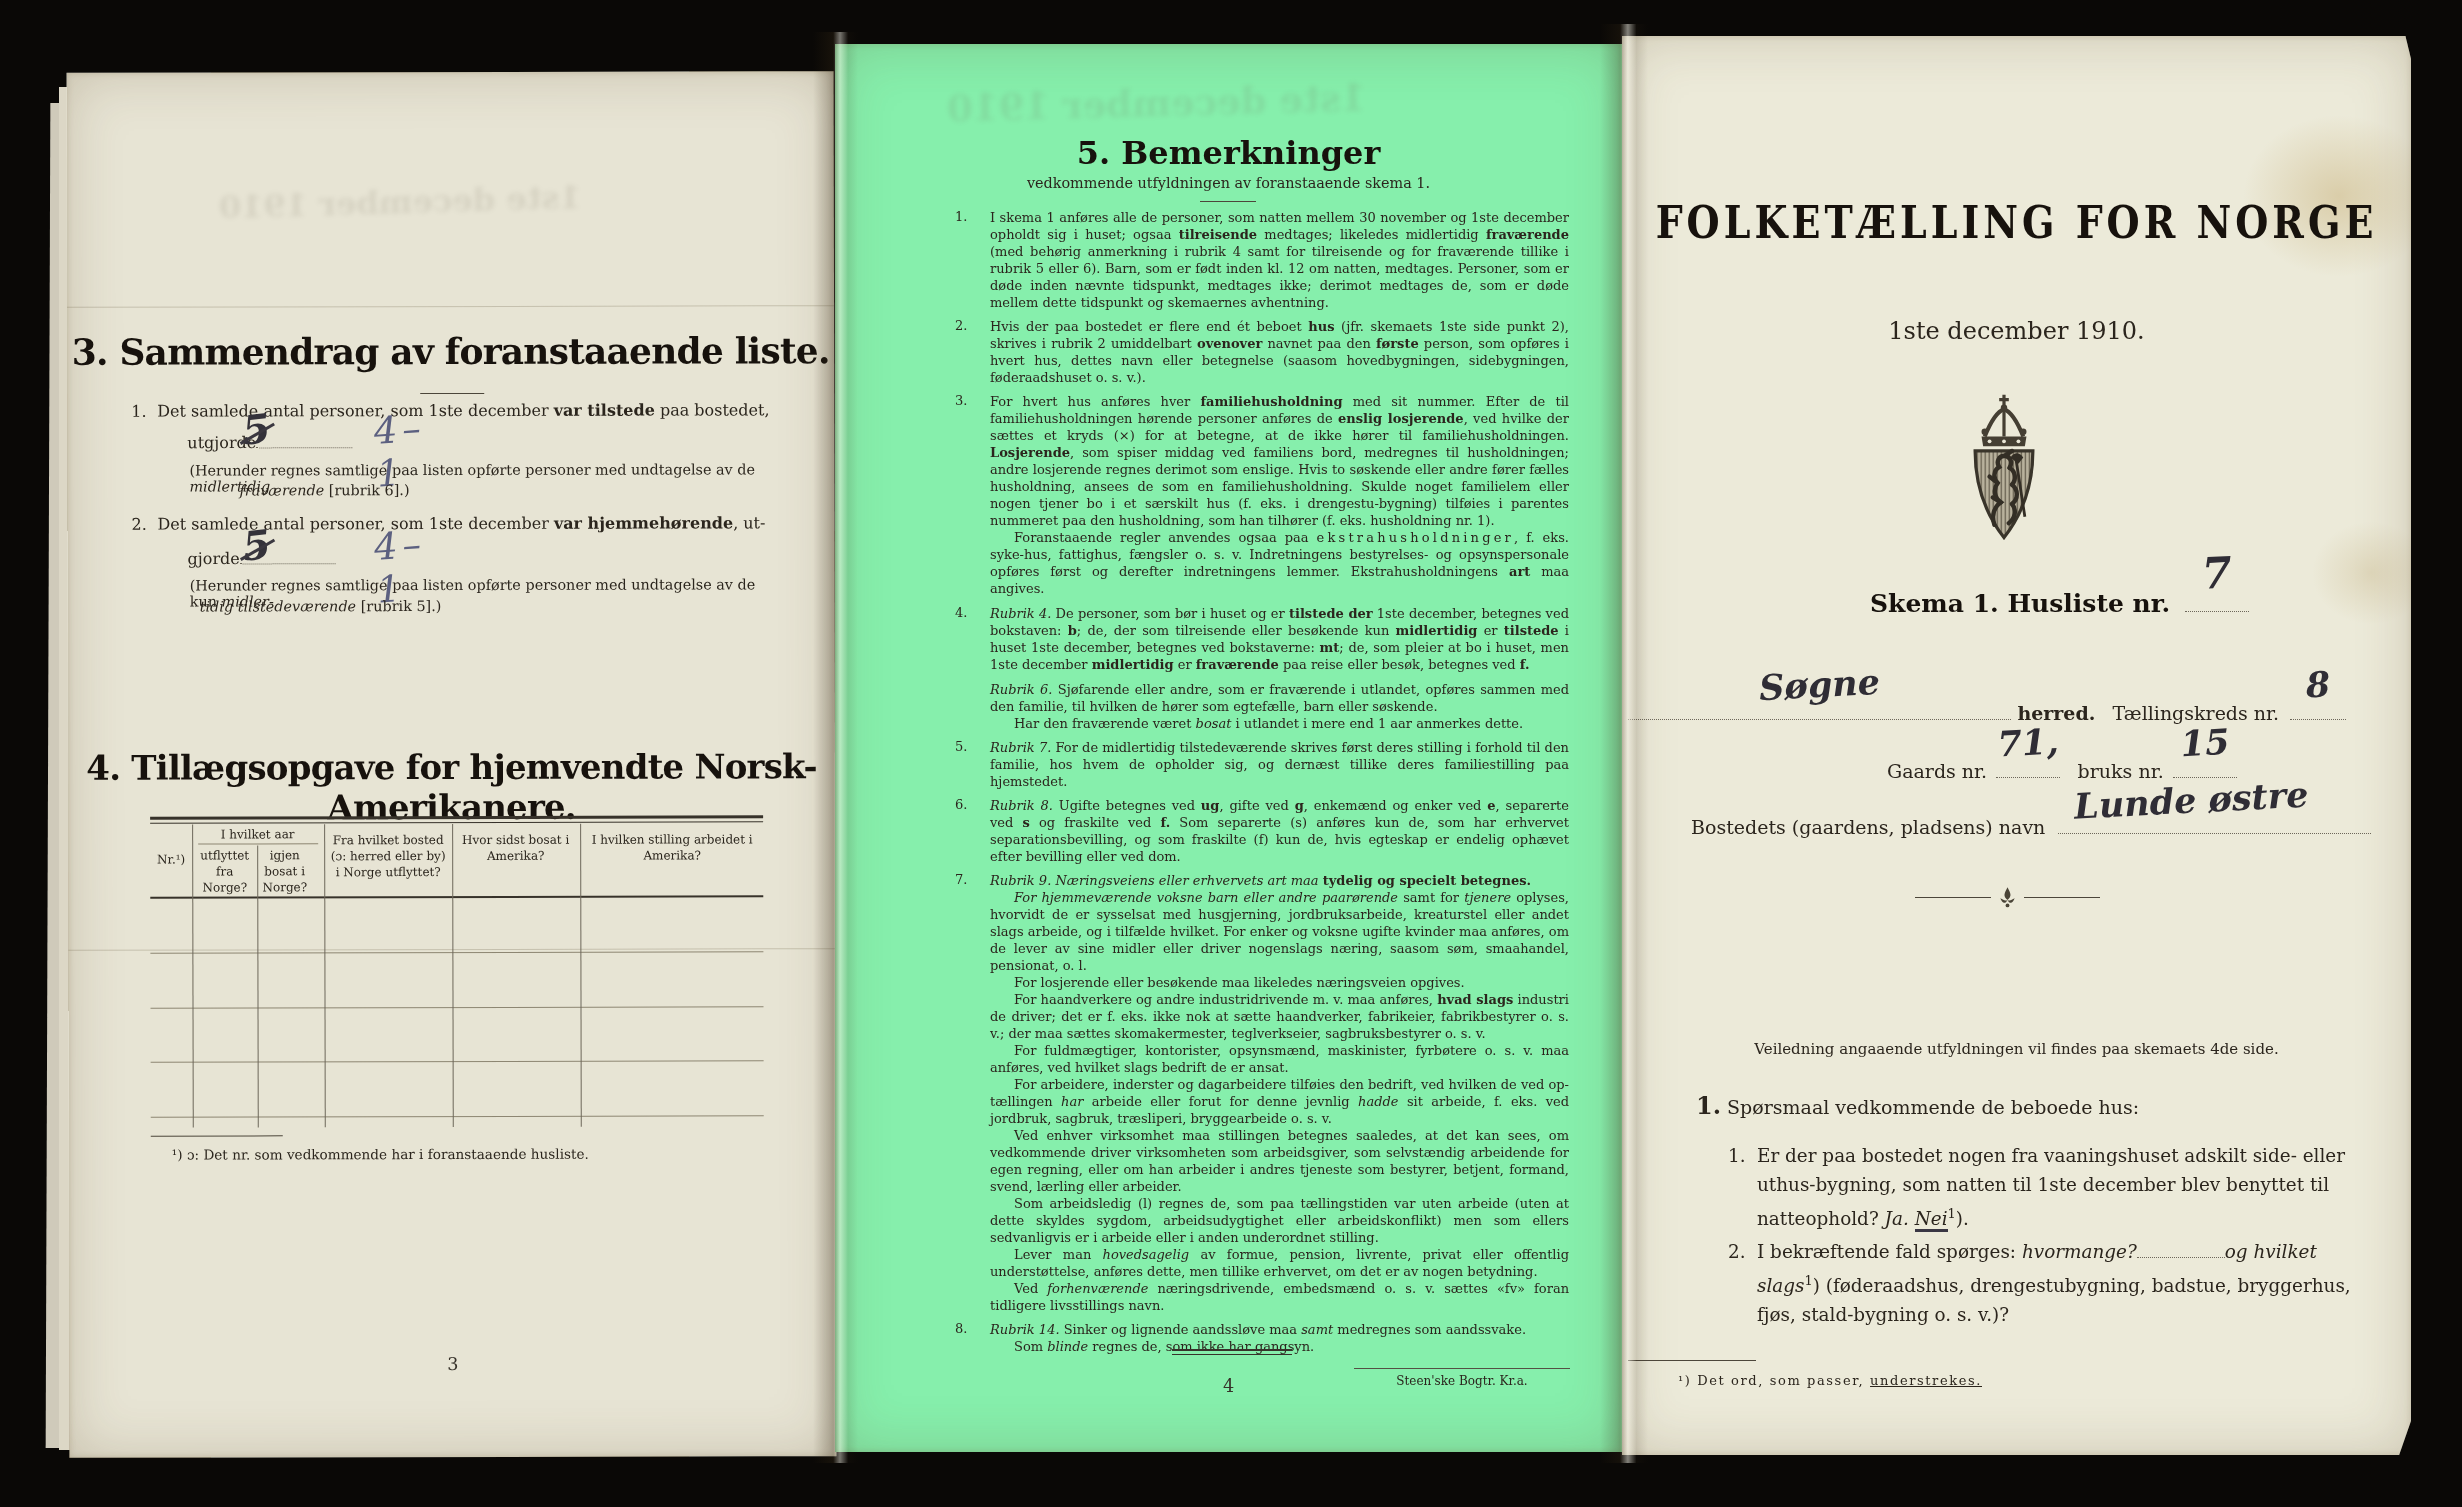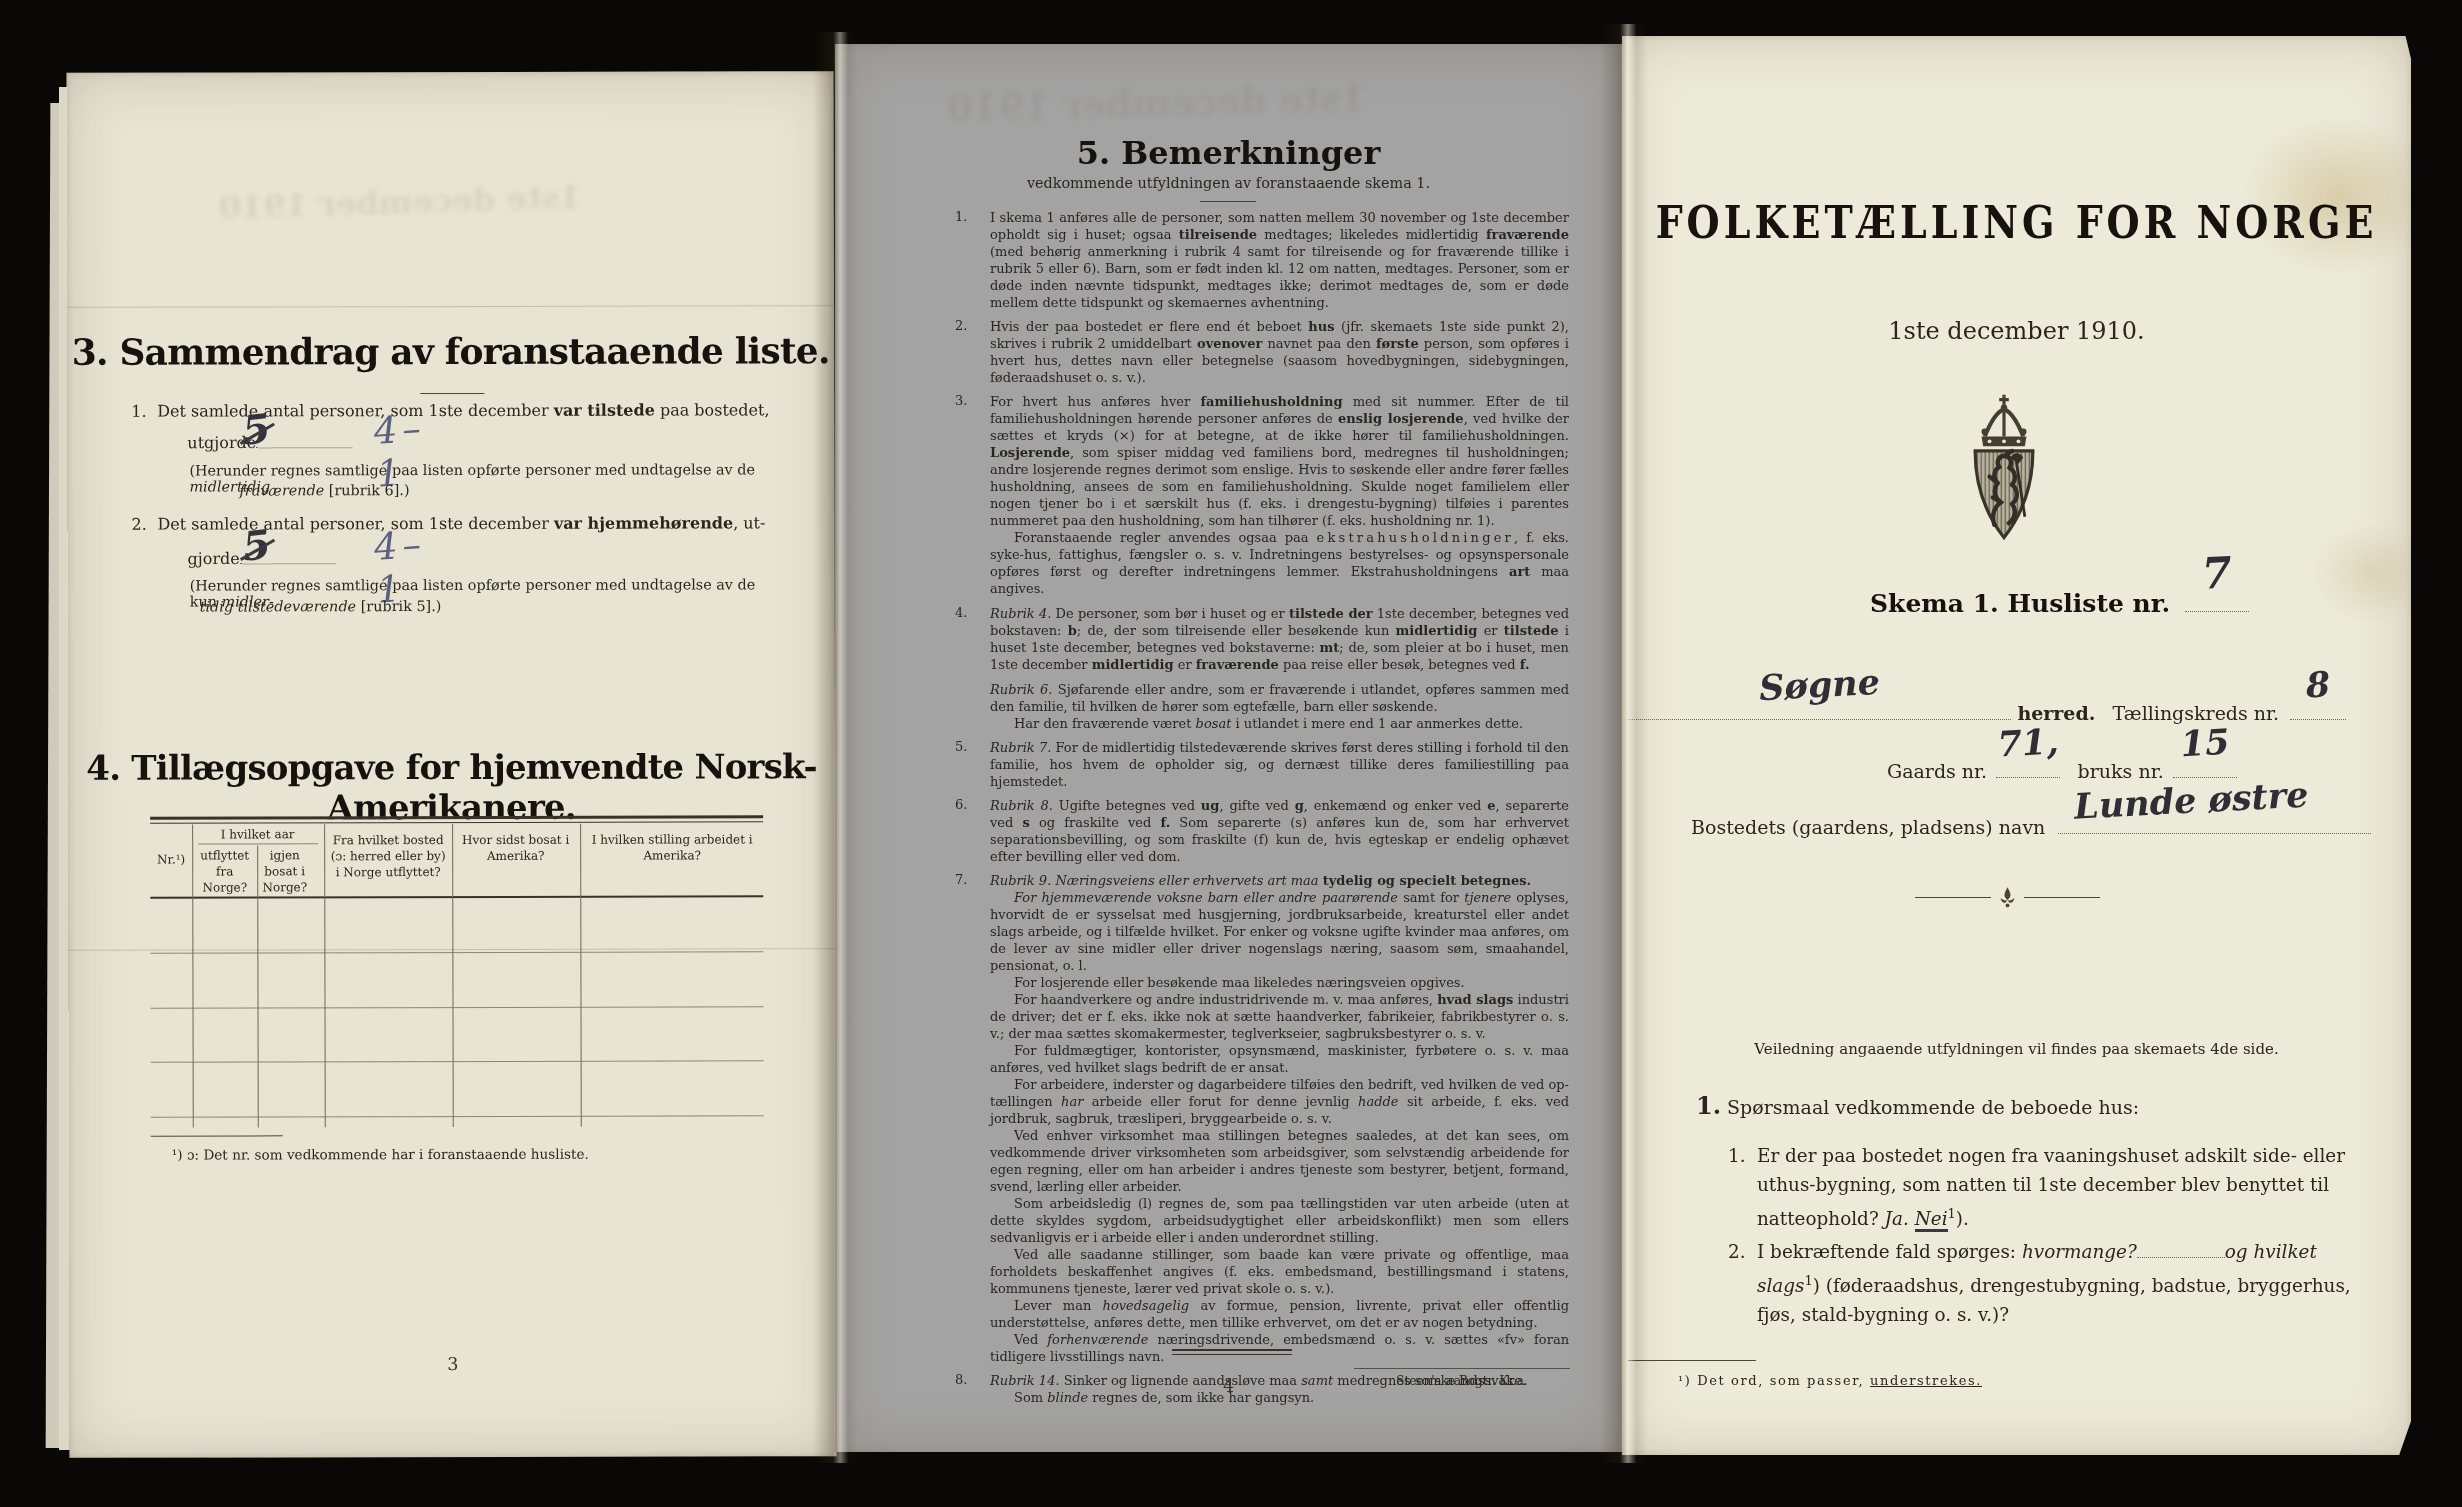--- a/index.html
+++ b/index.html
@@ -1,20 +1,20 @@
 <!DOCTYPE html>
 <html style="font-size:13px"><head>
 <meta charset="utf-8">
 <style>
   html,body{margin:0;padding:0;background:#0a0806;}
   .stage{position:relative;width:2462px;height:1508px;background:#0a0806;overflow:hidden;
          font-family:"DejaVu Serif","Liberation Serif",serif;color:#2b251d;}
   .page{position:absolute;box-shadow:inset 0 0 56px rgba(90,70,35,.22), inset 0 0 6.4px rgba(120,100,60,.25);}
   .page-left{left:68px;top:72px;width:767px;height:1385px;background:#e7e4d4;transform:rotate(-.12deg);}
-  .page-middle{left:835px;top:44px;width:787px;height:1408px;background:#a3a3a3;}
+  .page-middle{left:835px;top:44px;width:787px;height:1408px;background:#86efac;}
   .page-right{left:1622px;top:36px;width:789px;height:1419px;background:#ecead9;
       clip-path:polygon(0 0,99.3% 0,100% 1.6%,100% 97.6%,98.5% 100%,0 100%);}
   .page-right .stain1{position:absolute;right:-32px;top:72px;width:208px;height:176px;border-radius:50%;
       background:radial-gradient(ellipse at center,rgba(170,130,45,.28),rgba(170,130,45,0) 65%);}
   .page-right .stain2{position:absolute;right:-24px;top:481px;width:128px;height:112px;border-radius:50%;
       background:radial-gradient(ellipse at center,rgba(160,125,50,.18),rgba(160,125,50,0) 65%);}
   .underpage1{position:absolute;left:48px;top:103px;width:22.4px;height:1345px;background:#cfcaba;transform:rotate(.2deg);}
   .underpage2{position:absolute;left:59px;top:87px;width:12px;height:1363px;background:#dcd7c6;}
   .crease1{position:absolute;left:813px;top:32px;width:45px;height:1431px;pointer-events:none;z-index:5;
       background:linear-gradient(90deg,rgba(55,42,22,0),rgba(55,42,22,.30) 45%,rgba(252,250,238,.45) 60%,rgba(55,42,22,.10) 78%,rgba(55,42,22,0));}
@@ -217,21 +217,20 @@
         <div class="mnum">7.</div>
         <div class="mbody">
           <p class="mp ni"><i>Rubrik 9.  Næringsveiens eller erhvervets art maa</i> <b>tydelig og specielt betegnes.</b></p>
           <p class="mp"><i>For hjemmeværende voksne barn eller andre paarørende</i> samt for <i>tjenere</i> oplyses, hvorvidt de er sysselsat med husgjerning, jordbruksarbeide, kreaturstel eller andet slags arbeide, og i tilfælde hvilket.  For enker og voksne ugifte kvinder maa anføres, om de lever av sine midler eller driver nogenslags næring, saasom søm, smaahandel, pensionat, o. l.</p>
           <p class="mp">For losjerende eller besøkende maa likeledes næringsveien opgives.</p>
           <p class="mp">For haandverkere og andre industridrivende m. v. maa anføres, <b>hvad slags</b> industri de driver; det er f. eks. ikke nok at sætte haandverker, fabrikeier, fabrikbestyrer o. s. v.;  der maa sættes skomakermester, teglverkseier, sagbruksbestyrer o. s. v.</p>
           <p class="mp">For fuldmægtiger, kontorister, opsynsmænd, maskinister, fyrbøtere o. s. v. maa anføres, ved hvilket slags bedrift de er ansat.</p>
           <p class="mp">For arbeidere, inderster og dagarbeidere tilføies den bedrift, ved hvilken de ved op-tællingen <i>har</i> arbeide eller forut for denne jevnlig <i>hadde</i> sit arbeide, f. eks. ved jordbruk, sagbruk, træsliperi, bryggearbeide o. s. v.</p>
           <p class="mp">Ved enhver virksomhet maa stillingen betegnes saaledes, at det kan sees, om vedkommende driver virksomheten som arbeidsgiver, som selvstændig arbeidende for egen regning, eller om han arbeider i andres tjeneste som bestyrer, betjent, formand, svend, lærling eller arbeider.</p>
           <p class="mp">Som arbeidsledig (l) regnes de, som paa tællingstiden var uten arbeide (uten at dette skyldes sygdom, arbeidsudygtighet eller arbeidskonflikt) men som ellers sedvanligvis er i arbeide eller i anden underordnet stilling.</p>
-          <p class="mp">Ved alle saadanne stillinger, som baade kan være private og offentlige, maa forholdets beskaffenhet angives (f. eks. embedsmand, bestillingsmand i statens, kommunens tjeneste, lærer ved privat skole o. s. v.).</p>
           <p class="mp">Lever man <i>hovedsagelig</i> av formue, pension, livrente, privat eller offentlig understøttelse, anføres dette, men tillike erhvervet, om det er av nogen betydning.</p>
           <p class="mp">Ved <i>forhenværende</i> næringsdrivende, embedsmænd o. s. v. sættes «fv» foran tidligere livsstillings navn.</p>
         </div>
       </div>
       <div class="mitem">
         <div class="mnum">8.</div>
         <div class="mbody">
           <p class="mp ni"><i>Rubrik 14.</i>  Sinker og lignende aandssløve maa <i>samt</i> medregnes som aandssvake.</p>
           <p class="mp">Som <i>blinde</i> regnes de, som ikke har gangsyn.</p>
         </div>

